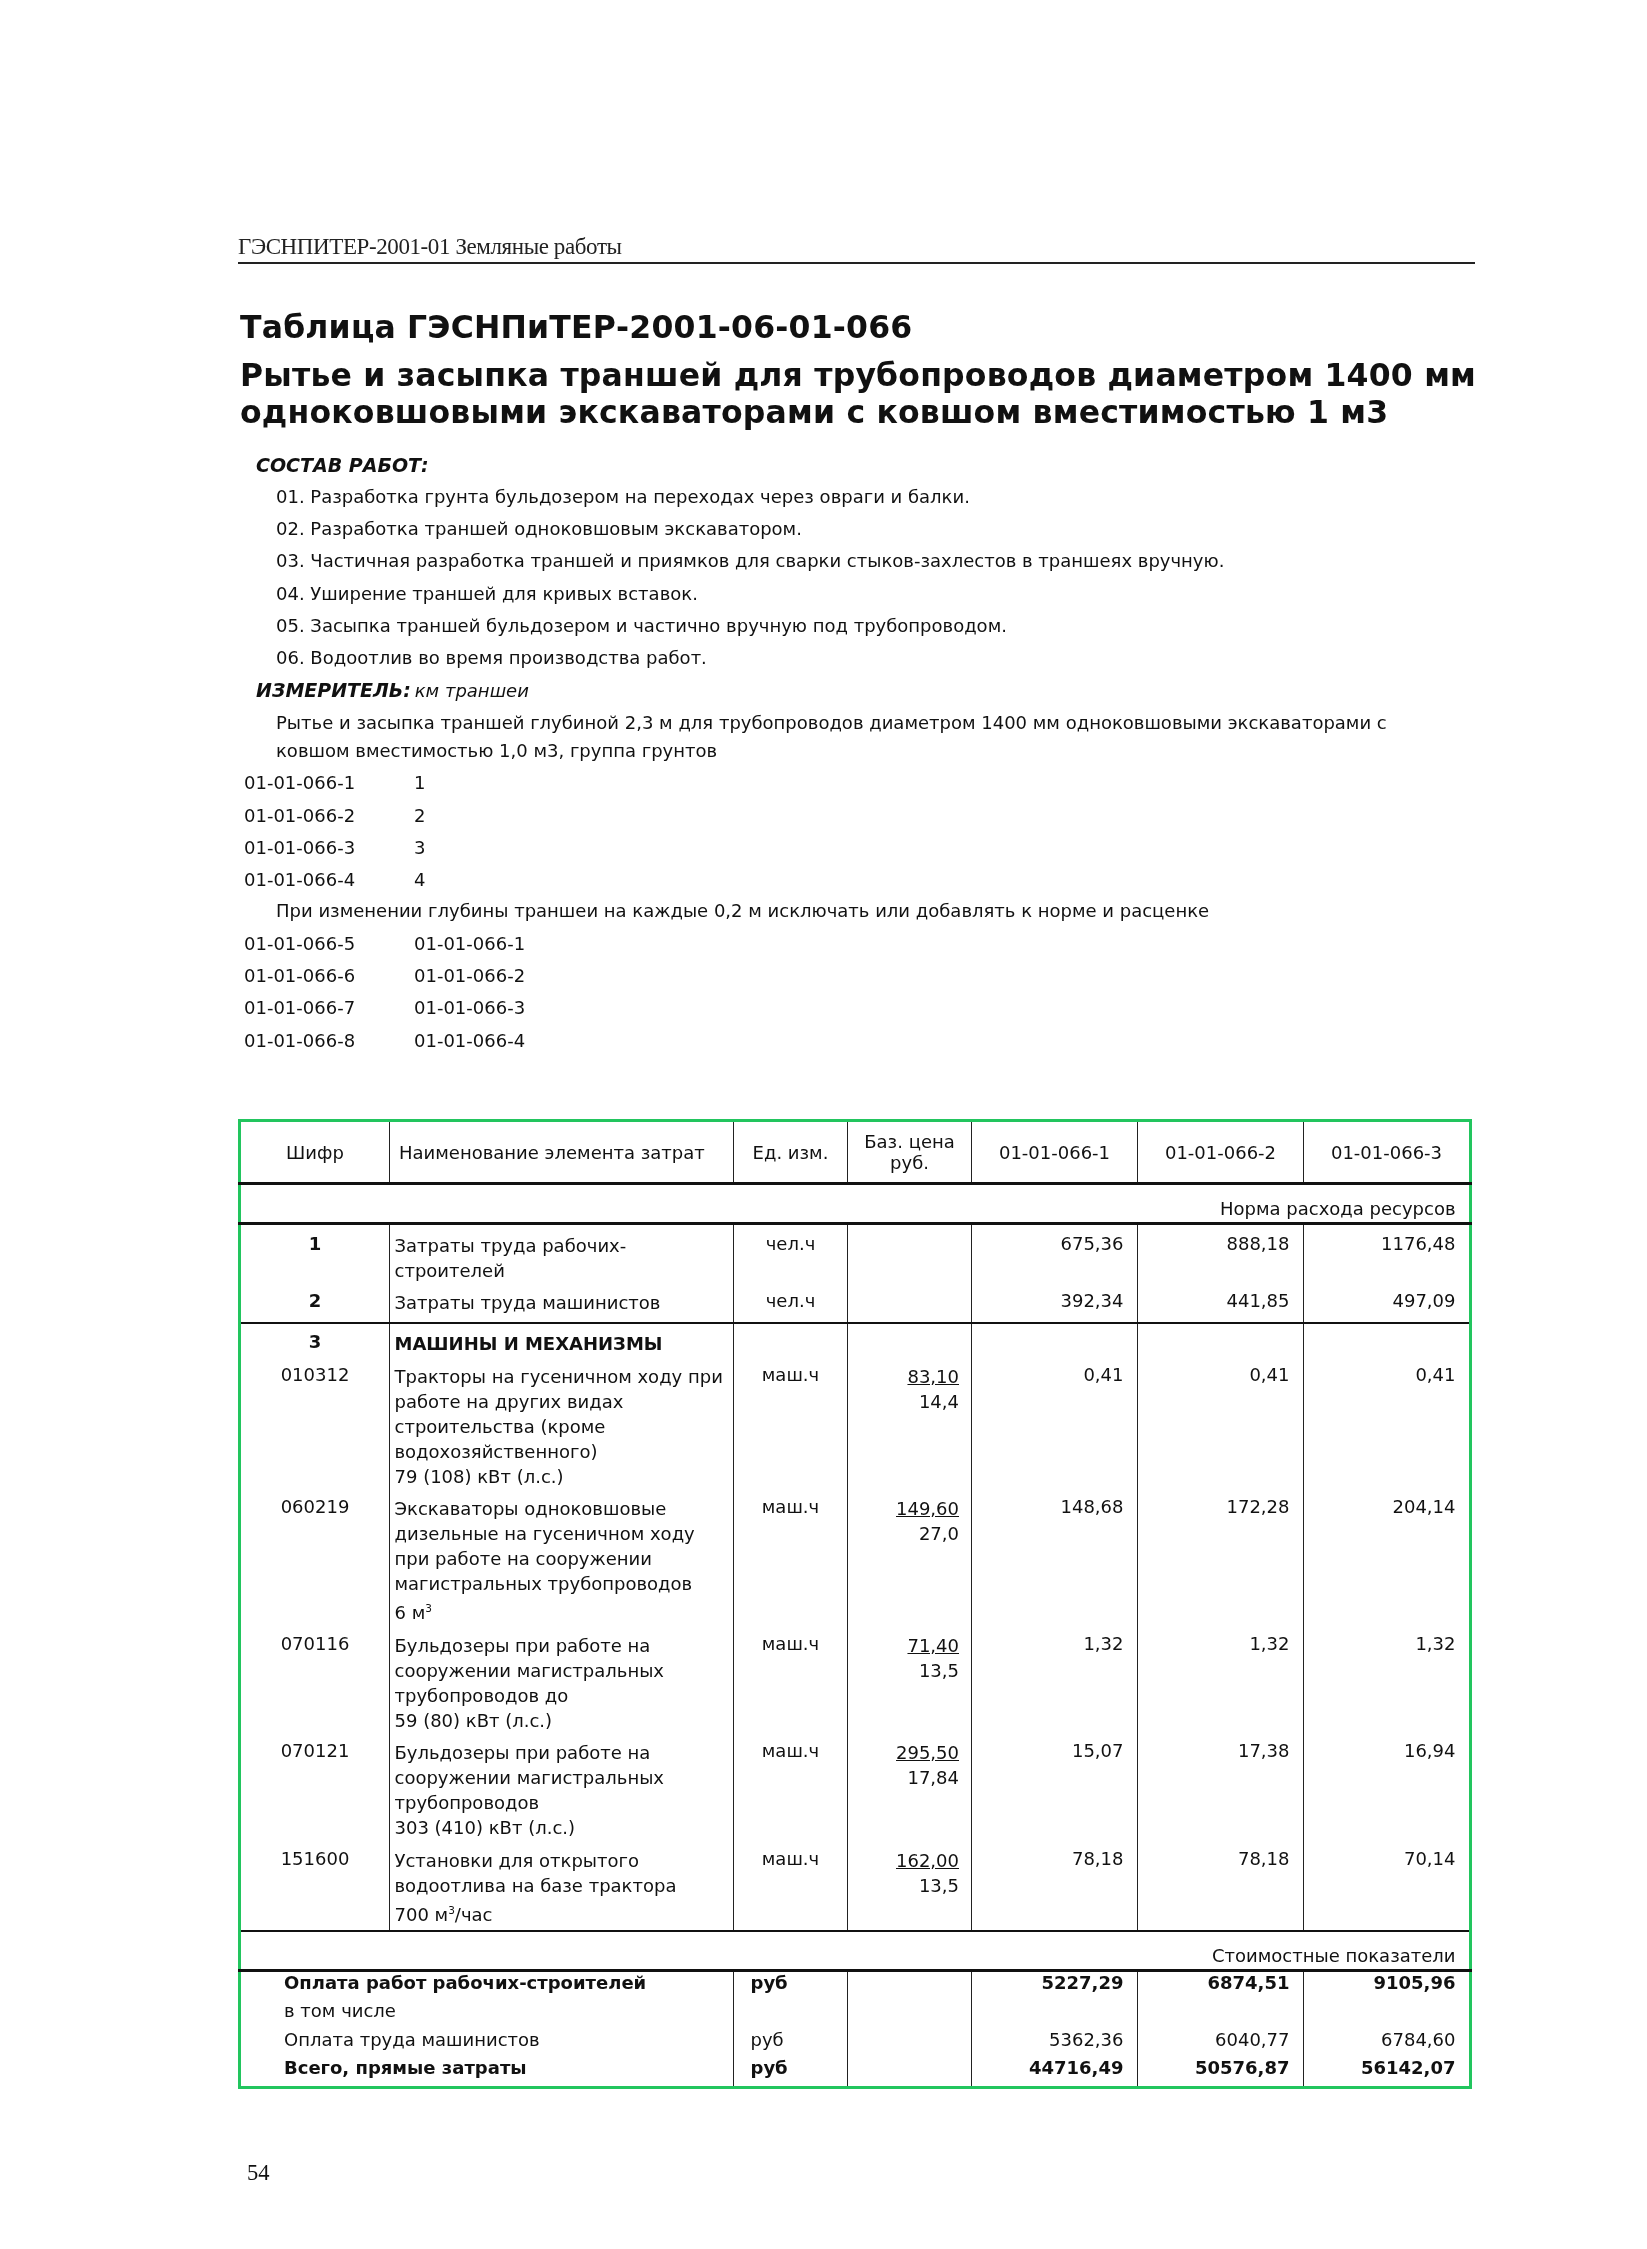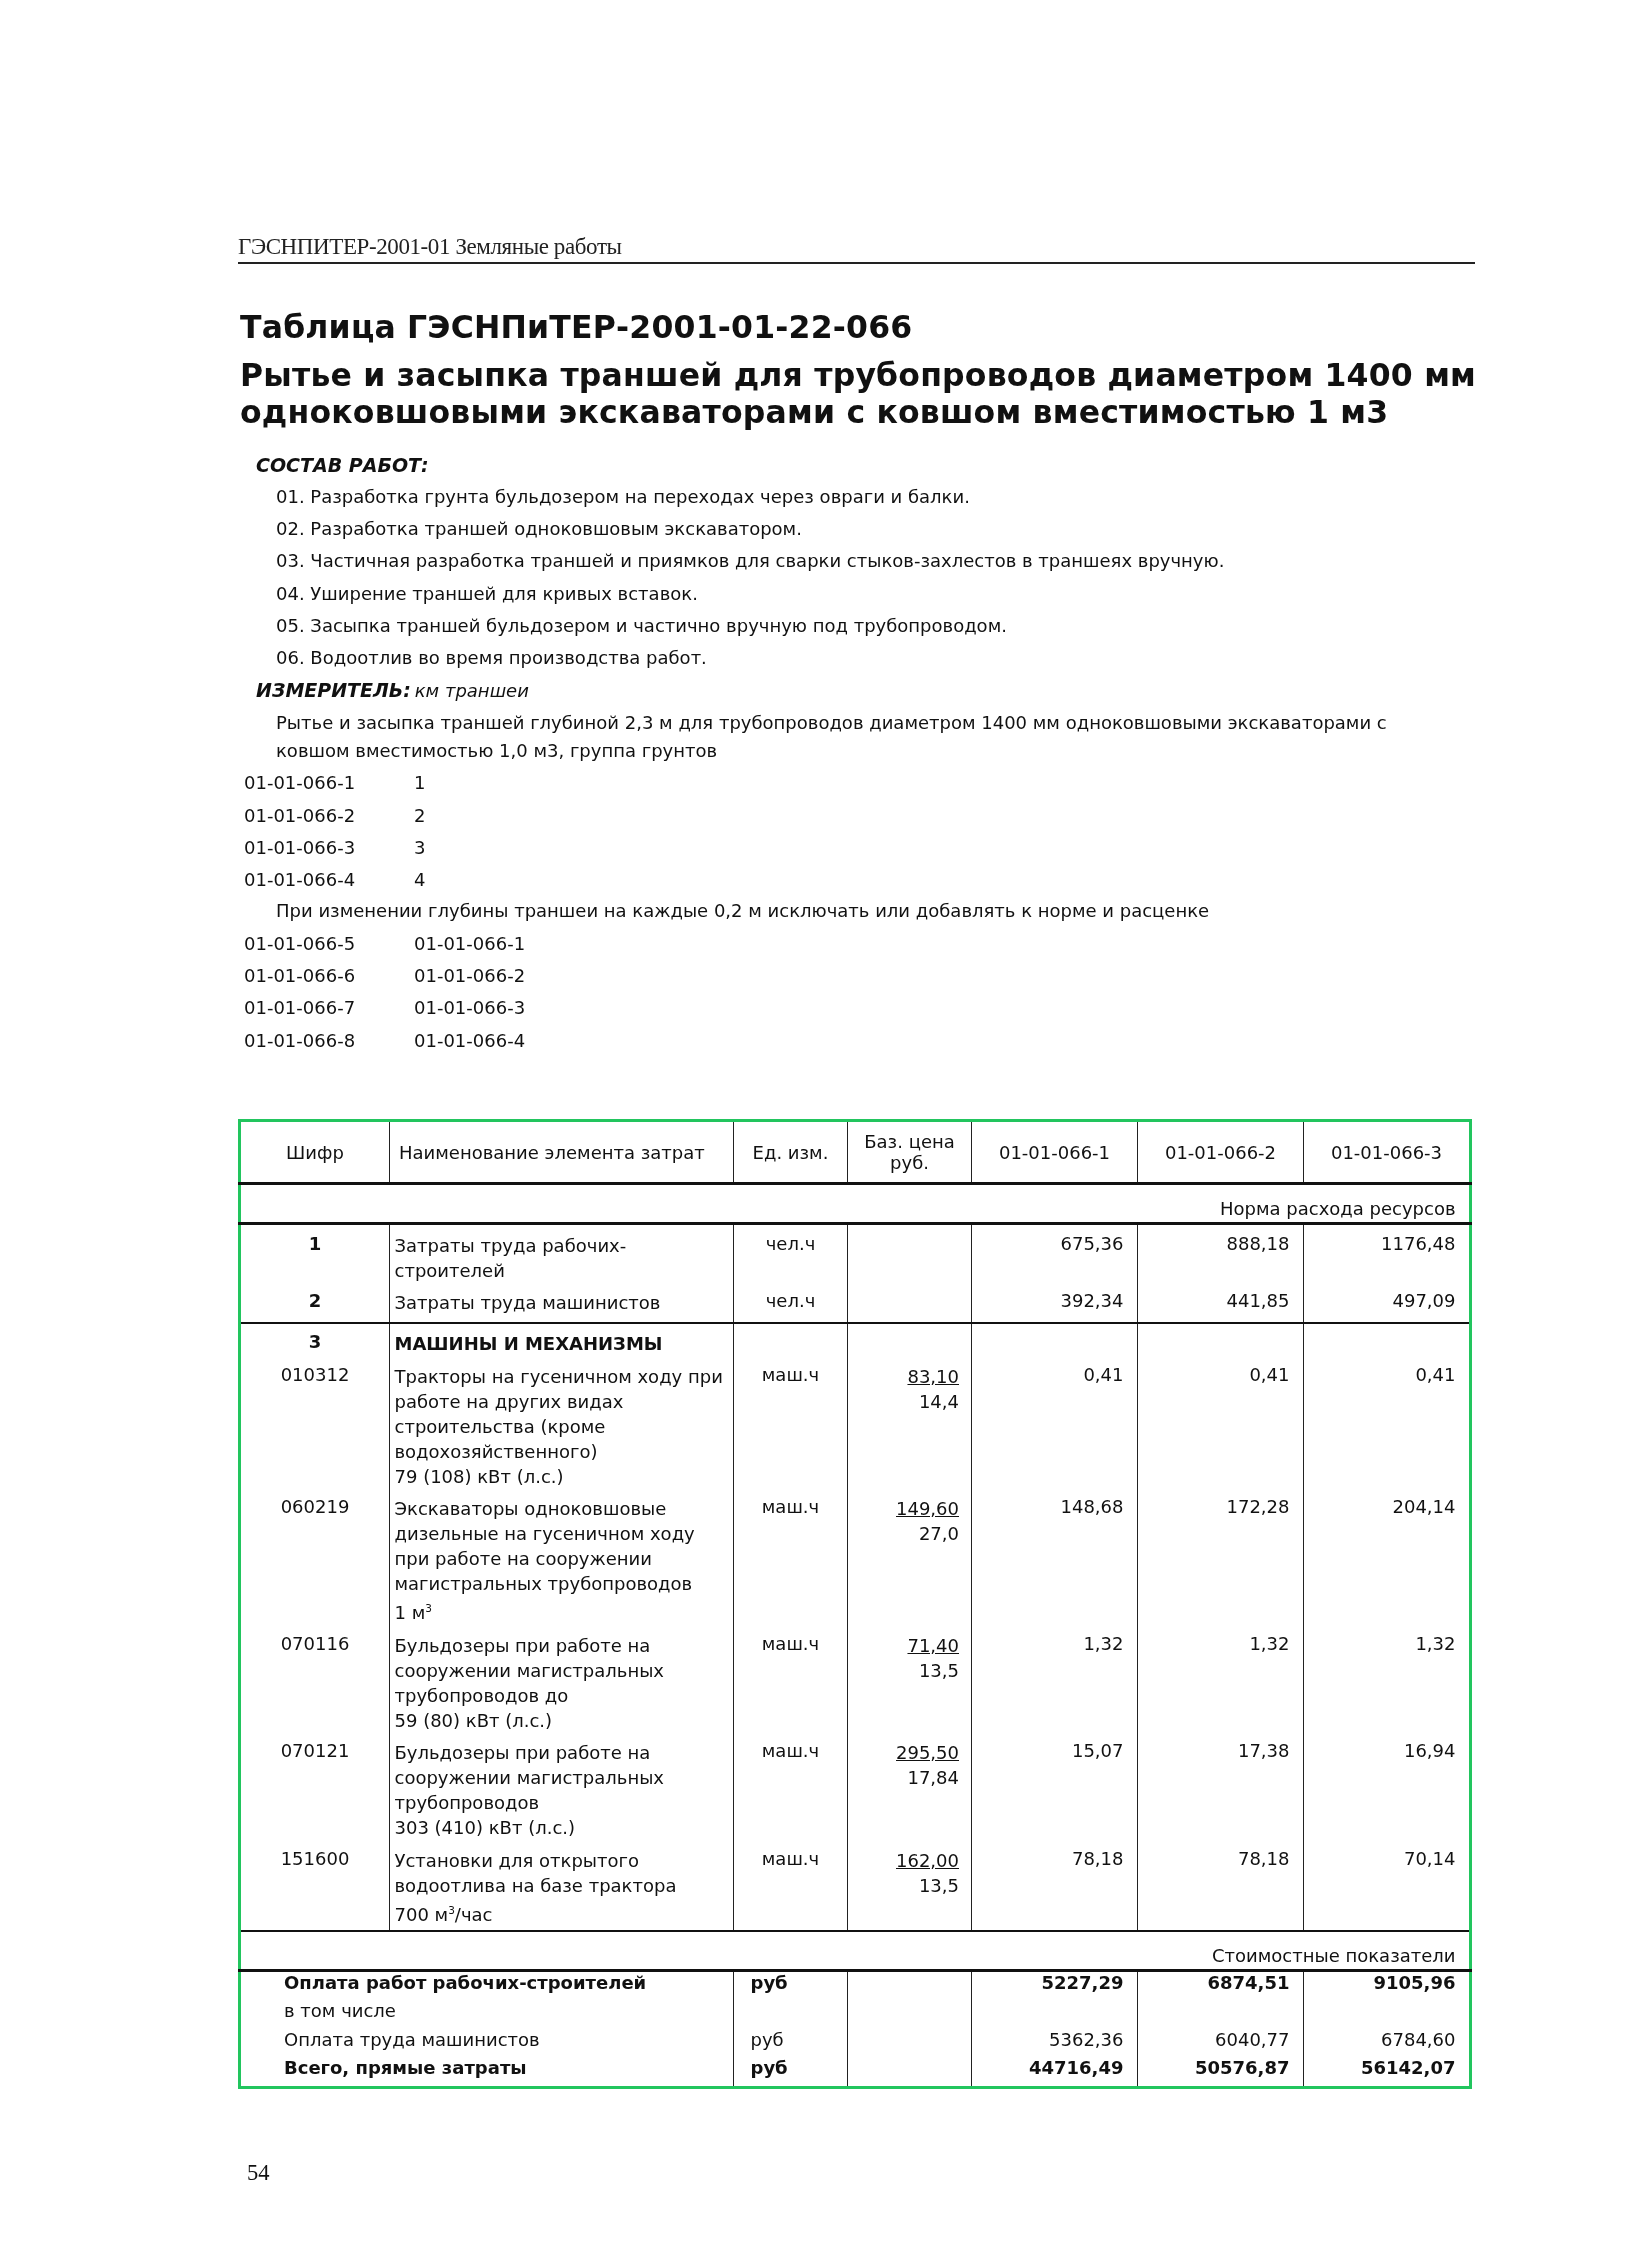--- a/index.html
+++ b/index.html
@@ -36,21 +36,21 @@
   .sum .c-unit { padding-top:0 !important; text-align:left; padding-left:16.5px !important; }
   .page-num { left:247px; top:2160px; font-family:"Liberation Serif", serif; font-size:22.5px; }
   sup { font-size:10.5px; }
 </style>
 </head>
 <body>
 
 <div class="abs running-head">ГЭСНПИТЕР-2001-01  Земляные работы</div>
 <div class="abs head-rule"></div>
 
-<div class="abs title t1">Таблица  ГЭСНПиТЕР-2001-01-22-066</div>
+<div class="abs title t1">Таблица  ГЭСНПиТЕР-2001-06-01-066</div>
 <div class="abs title t2">Рытье и засыпка траншей для трубопроводов диаметром 1400 мм</div>
 <div class="abs title t3">одноковшовыми экскаваторами с ковшом вместимостью 1 м3</div>
 
 <div class="abs sec-label" style="left:256px; top:454px;">СОСТАВ РАБОТ:</div>
 <div class="abs work-item" style="top:486px;">01. Разработка грунта бульдозером на переходах через овраги и балки.</div>
 <div class="abs work-item" style="top:518px;">02. Разработка траншей одноковшовым экскаватором.</div>
 <div class="abs work-item" style="top:550px;">03. Частичная разработка траншей и приямков для сварки стыков-захлестов в траншеях вручную.</div>
 <div class="abs work-item" style="top:583px;">04. Уширение траншей для кривых вставок.</div>
 <div class="abs work-item" style="top:615px;">05. Засыпка траншей бульдозером и частично вручную под трубопроводом.</div>
 <div class="abs work-item" style="top:647px;">06. Водоотлив во время производства работ.</div>
@@ -139,21 +139,21 @@
     <td class="c-code">010312</td>
     <td class="c-name"><span>Тракторы на гусеничном ходу при работе на других видах строительства (кроме водохозяйственного)</span><br><span>79 (108) кВт (л.с.)</span></td>
     <td class="c-unit">маш.ч</td>
     <td class="c-price"><span class="u">83,10</span><br><span>14,4</span></td>
     <td class="c-val">0,41</td>
     <td class="c-val">0,41</td>
     <td class="c-val">0,41</td>
   </tr>
   <tr>
     <td class="c-code">060219</td>
-    <td class="c-name"><span>Экскаваторы одноковшовые дизельные на гусеничном ходу при работе на сооружении магистральных трубопроводов</span><br><span>1 м</span><sup>3</sup></td>
+    <td class="c-name"><span>Экскаваторы одноковшовые дизельные на гусеничном ходу при работе на сооружении магистральных трубопроводов</span><br><span>6 м</span><sup>3</sup></td>
     <td class="c-unit">маш.ч</td>
     <td class="c-price"><span class="u">149,60</span><br><span>27,0</span></td>
     <td class="c-val">148,68</td>
     <td class="c-val">172,28</td>
     <td class="c-val">204,14</td>
   </tr>
   <tr>
     <td class="c-code">070116</td>
     <td class="c-name"><span>Бульдозеры при работе на сооружении магистральных трубопроводов до</span><br><span>59 (80) кВт (л.с.)</span></td>
     <td class="c-unit">маш.ч</td>

